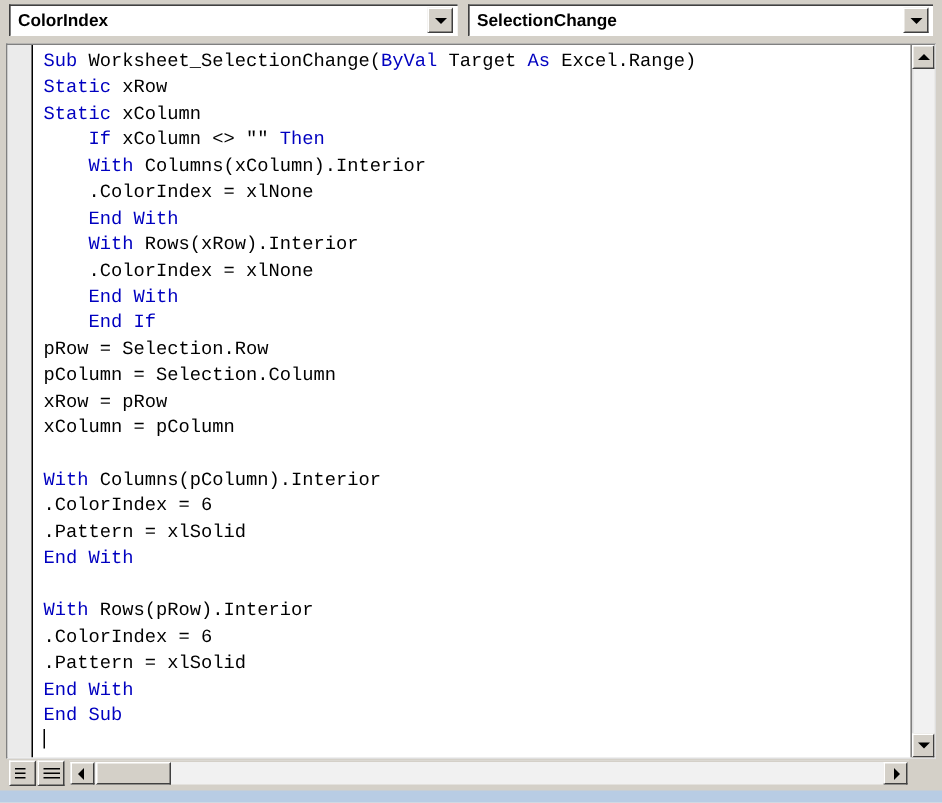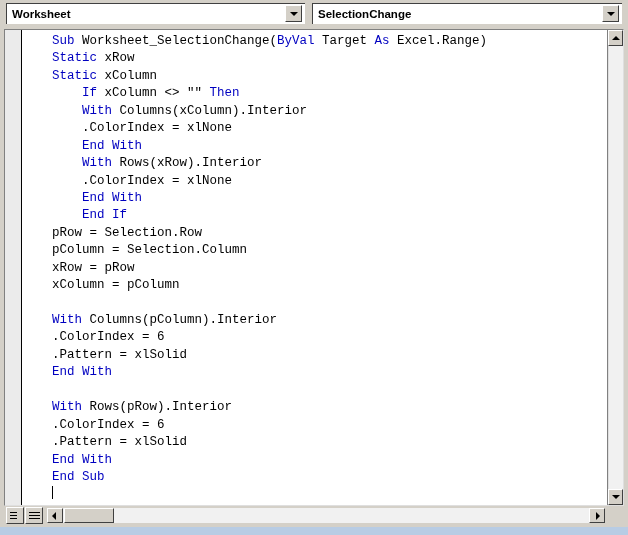--- a/index.html
+++ b/index.html
@@ -124,21 +124,20 @@
     position: absolute;
     left: 24px;
     top: 3px;
     right: 17px;
     font-family: "Liberation Mono", "DejaVu Sans Mono", monospace;
     font-size: 12.5px;
     line-height: 17.45px;
     color: #000000;
     white-space: pre;
     tab-size: 4;
-    margin-left: 23px;
   }
   .code-text .kw { color: #0000c0; }
   .code-text .ln { display: block; height: 17.45px; }
 
   .caret {
     display: inline-block;
     width: 1px;
     height: 13px;
     background: #000000;
     vertical-align: -2px;
@@ -291,21 +290,21 @@
   }
 </style>
 </head>
 <body>
 
 <div class="vbe-window">
 
   <div class="dropdown-bar">
 
     <div class="combo combo-object">
-      <span class="combo-text">Worksheet</span>
+      <span class="combo-text">ColorIndex</span>
       <span class="combo-btn"></span>
     </div>
 
     <div class="combo combo-proc">
       <span class="combo-text">SelectionChange</span>
       <span class="combo-btn"></span>
     </div>
 
   </div>
 

